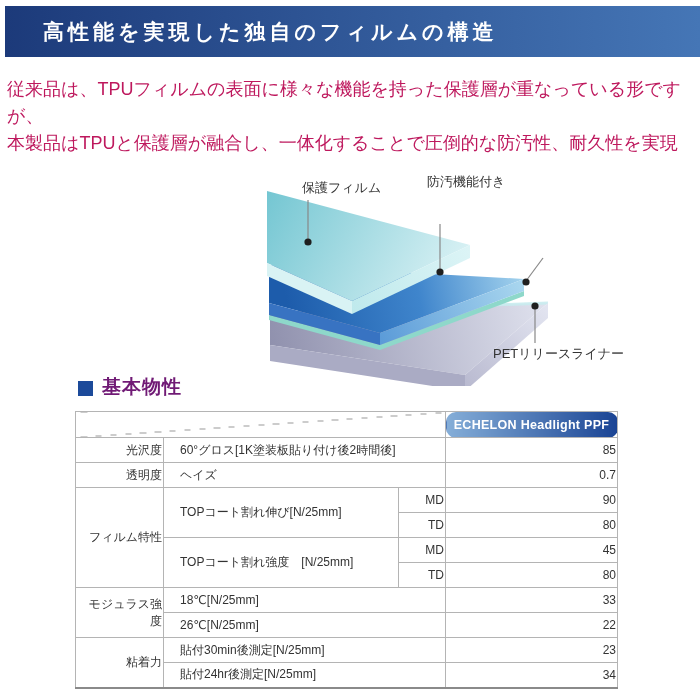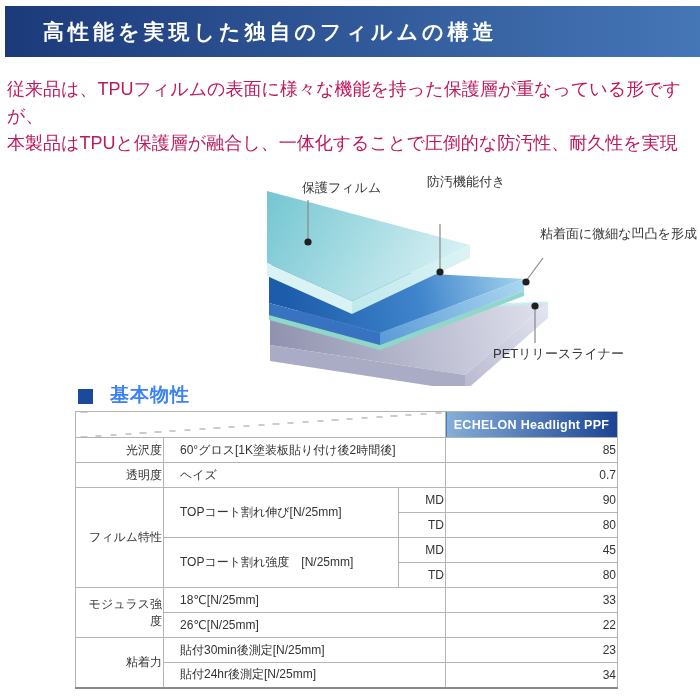--- a/index.html
+++ b/index.html
@@ -28,36 +28,36 @@
   .diagram{position:absolute;left:230px;top:170px;width:465px;height:216px;}
   .diagram svg{position:absolute;left:0;top:0;}
   .dlabel{position:absolute;font-size:13px;line-height:15.5px;color:#333;white-space:nowrap;}
   .dlabel.l-hogo{left:72px;top:10px;}
   .dlabel.l-dokuji{left:197px;top:4px;}
   .dlabel.l-nenchaku{left:310px;top:56px;}
   .dlabel.l-pet{left:263px;top:176px;}
   
   .section-head{position:absolute;left:78px;top:374px;display:flex;align-items:center;}
   .section-head .sq{width:15px;height:15px;background:var(--accent);margin-right:9px;margin-top:2px;}
-  .section-head h2{margin:8px;font-size:19px;font-weight:bold;color:#3b82f6;letter-spacing:1px;}
+  .section-head h2{margin:0;font-size:19px;font-weight:bold;color:#701a75;letter-spacing:1px;}
   
   .spec-wrap{position:absolute;left:75px;top:411px;width:542px;}
   table.spec{
     border-collapse:collapse;table-layout:fixed;width:542px;
     font-size:12px;color:#333;border:1px solid var(--line-outer);border-bottom-width:2px;
   }
   table.spec td,table.spec th{border:1px solid var(--line);overflow:hidden;}
   table.spec tr{height:25px;}
   table.spec tr.hrow{height:26px;}
   td.corner{
     background-image:linear-gradient(to bottom right,transparent 49.6%,#999 49.6%,#999 50.45%,transparent 50.45%);
   }
   th.product{
     background:linear-gradient(to right,var(--thead-from),var(--thead-to));
-    color:#fff;font-weight:bold;font-size:12.5px;letter-spacing:.3px;
+    color:#fff;font-weight:bold;font-size:12.5px;letter-spacing:.3px;border-radius:10px;
   }
   td.prop{padding-left:12px;text-align:right;}
   td.cond{padding-left:16px;text-align:left;}
   td.dir,td.val{text-align:right;}
 </style>
 </head>
 <body>
 
 <header class="banner">
   <h1>高性能を実現した独自のフィルムの構造</h1>
@@ -132,21 +132,20 @@
       <circle cx="296" cy="112" r="3.6"></circle>
       <circle cx="305" cy="136" r="3.6"></circle>
     </g>
   </svg>
 
   <div class="dlabel l-hogo">保護フィルム</div>
   <div class="dlabel l-dokuji">
     <div>防汚機能付き</div>
   </div>
   <div class="dlabel l-nenchaku">
-    <div>粘着面に微細な凹凸を形成</div>
   </div>
   <div class="dlabel l-pet">PETリリースライナー</div>
 </div>
 
 <div class="section-head">
   <span class="sq"></span>
   <h2>基本物性</h2>
 </div>
 
 <div class="spec-wrap">

